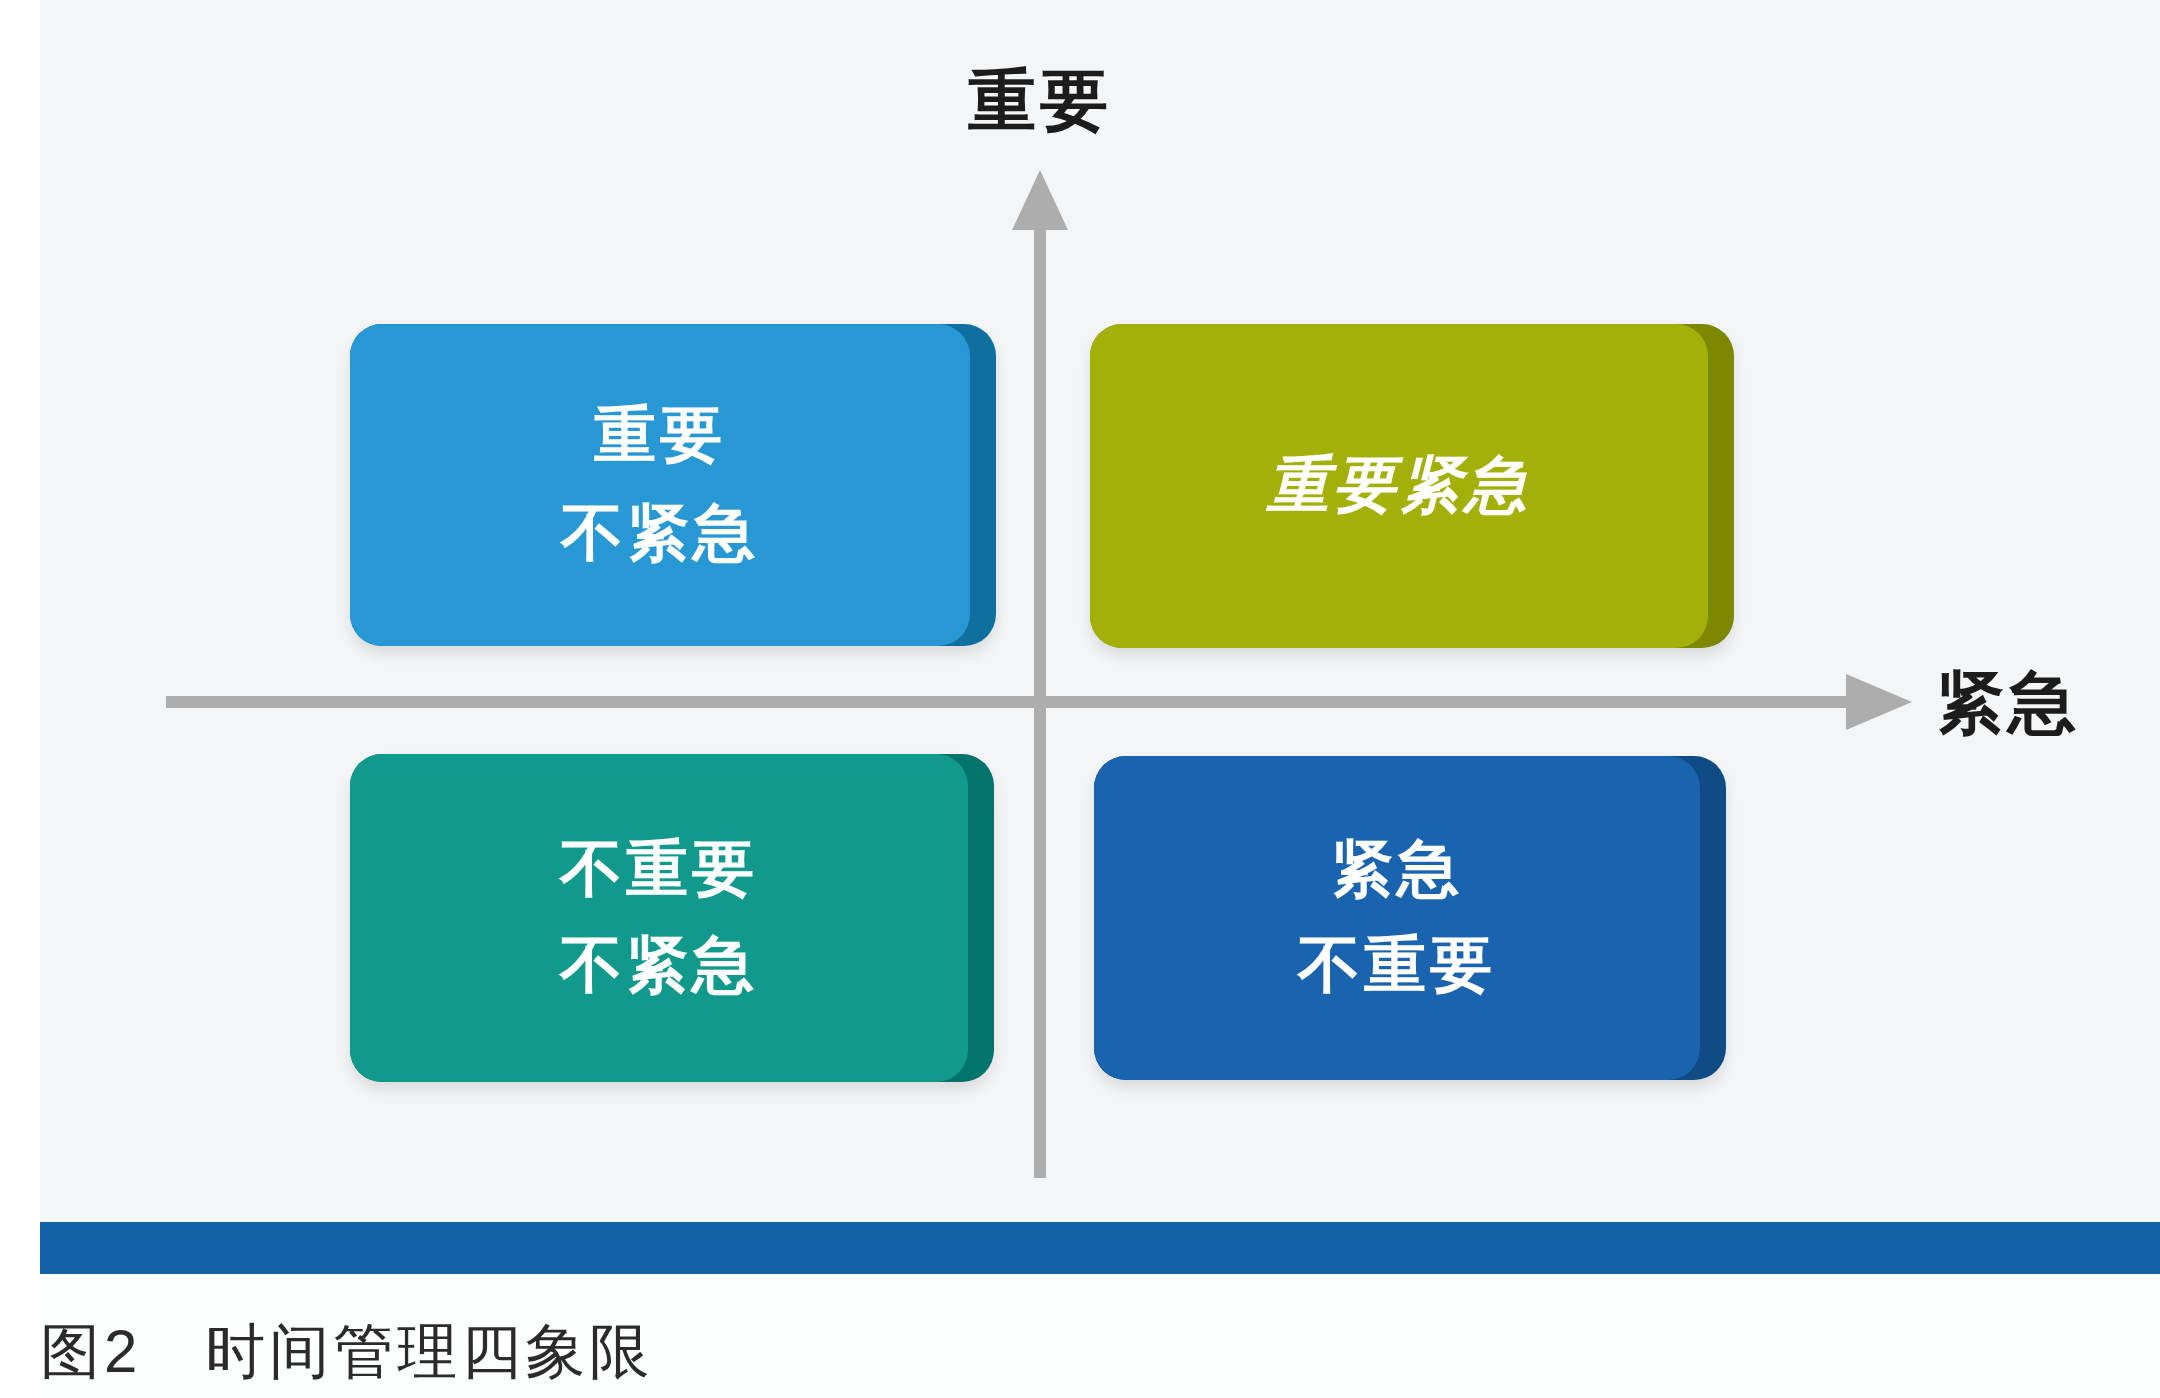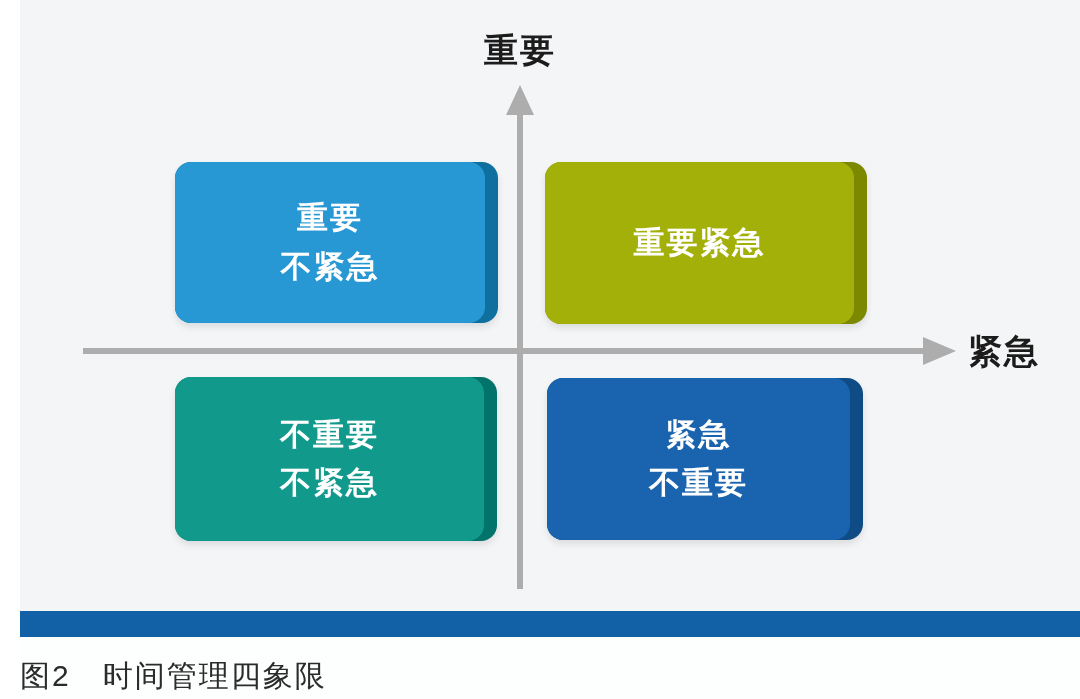--- a/index.html
+++ b/index.html
@@ -83,21 +83,21 @@
     color: var(--tcolor);
     font-size: 31px;
     font-weight: bold;
     letter-spacing: 2px;
     line-height: 1.55;
     text-align: center;
   }
   .card .face span { display: block; }
 
   .card.tl { left: 155px; top: 162px; width: 323px; height: 161px; }
-  .card.tr { left: 525px; top: 162px; width: 322px; height: 162px; }
+  .card.tr { left: 525px; top: 162px; width: 322px; height: 162px; font-style: italic; }
   .card.bl { left: 155px; top: 377px; width: 322px; height: 164px; }
   .card.br { left: 527px; top: 378px; width: 316px; height: 162px; }
 
   
   .caption-area {
     position: absolute;
     left: 0; top: 637px;
     width: 1080px; height: 62px;
     background: #FDFEFE;
   }

